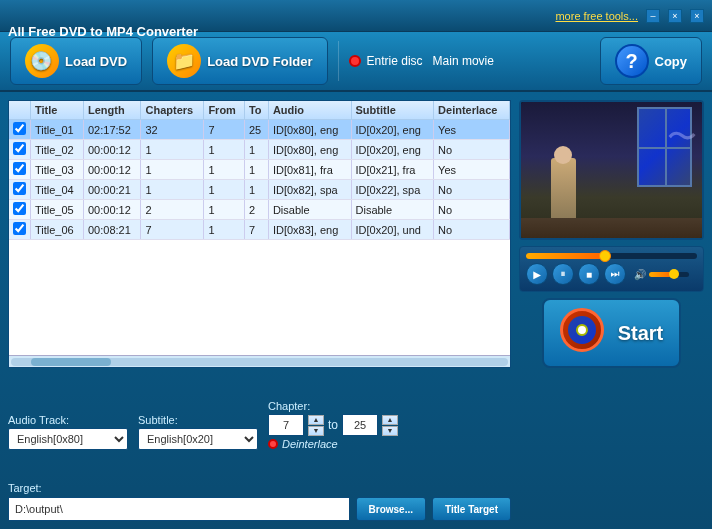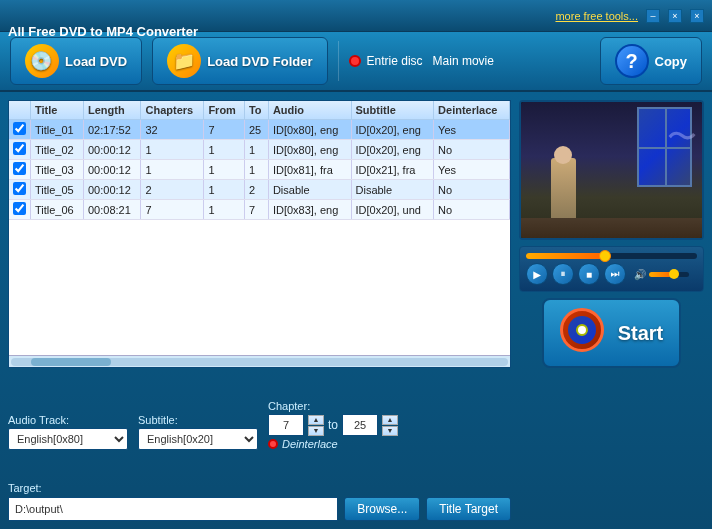--- a/index.html
+++ b/index.html
@@ -310,22 +310,22 @@
       font-size: 11px;
       color: #333;
     }
     .action-btn {
       height: 24px;
       padding: 0 12px;
       background: linear-gradient(to bottom, #2a9ad0, #0a6aaa);
       border: 1px solid #0a4a7a;
       border-radius: 3px;
       color: #fff;
-      font-size: 12px;
-      font-weight: normal;
+      font-size: 10px;
+      font-weight: bold;
       cursor: pointer;
     }
 
     
     #copy-as-row {
       display: flex;
       align-items: center;
       gap: 6px;
     }
     #copy-as-row .copy-label {
@@ -647,20 +647,31 @@
       <td>00:00:12</td>
       <td>1</td>
       <td>1</td>
       <td>1</td>
       <td>ID[0x81], fra</td>
       <td>ID[0x21], fra</td>
       <td>Yes</td>
     </tr>
               <tr>
       <td class="cb-cell"><input type="checkbox" checked="" style=""></td>
+      <td>Title_04</td>
+      <td>00:00:21</td>
+      <td>1</td>
+      <td>1</td>
+      <td>1</td>
+      <td>ID[0x82], spa</td>
+      <td>ID[0x22], spa</td>
+      <td>No</td>
+    </tr>
+              <tr>
+      <td class="cb-cell"><input type="checkbox" checked="" style=""></td>
       <td>Title_05</td>
       <td>00:00:12</td>
       <td>2</td>
       <td>1</td>
       <td>2</td>
       <td>Disable</td>
       <td>Disable</td>
       <td>No</td>
     </tr>
               <tr>

